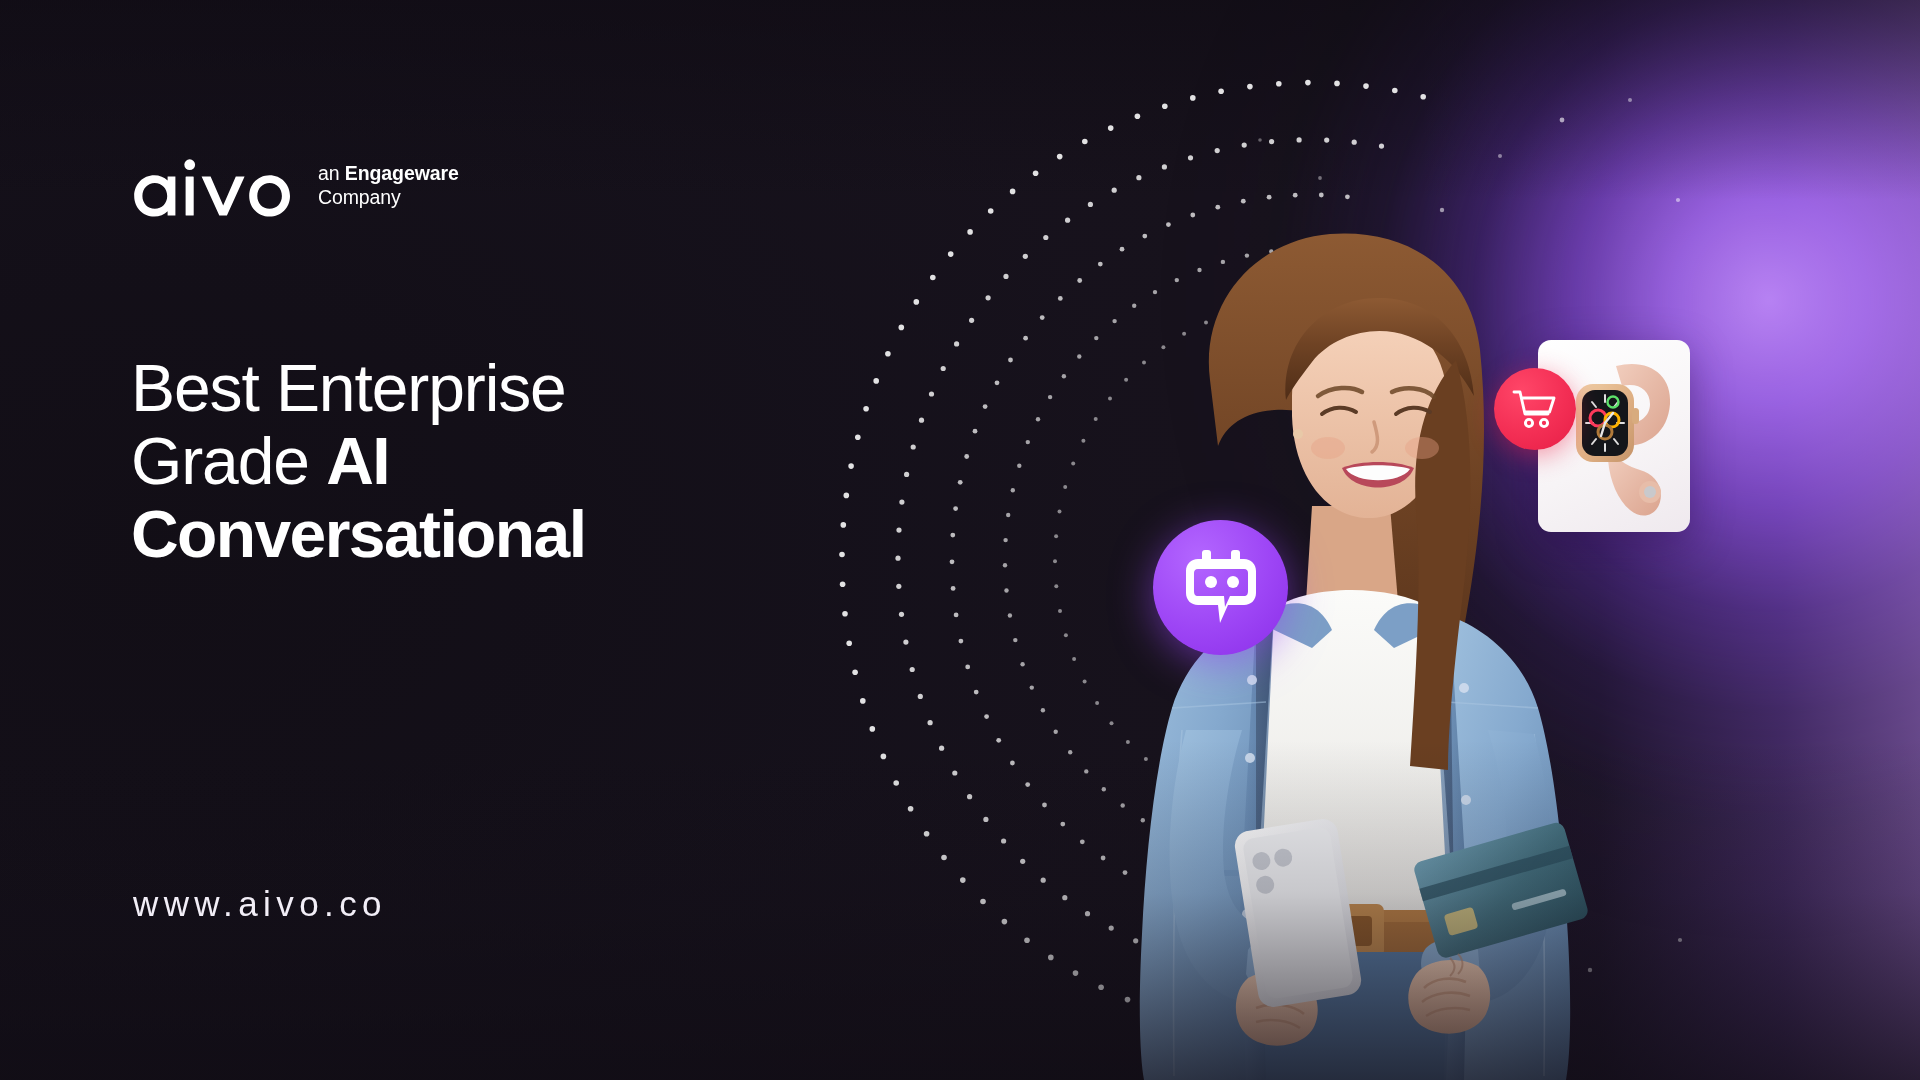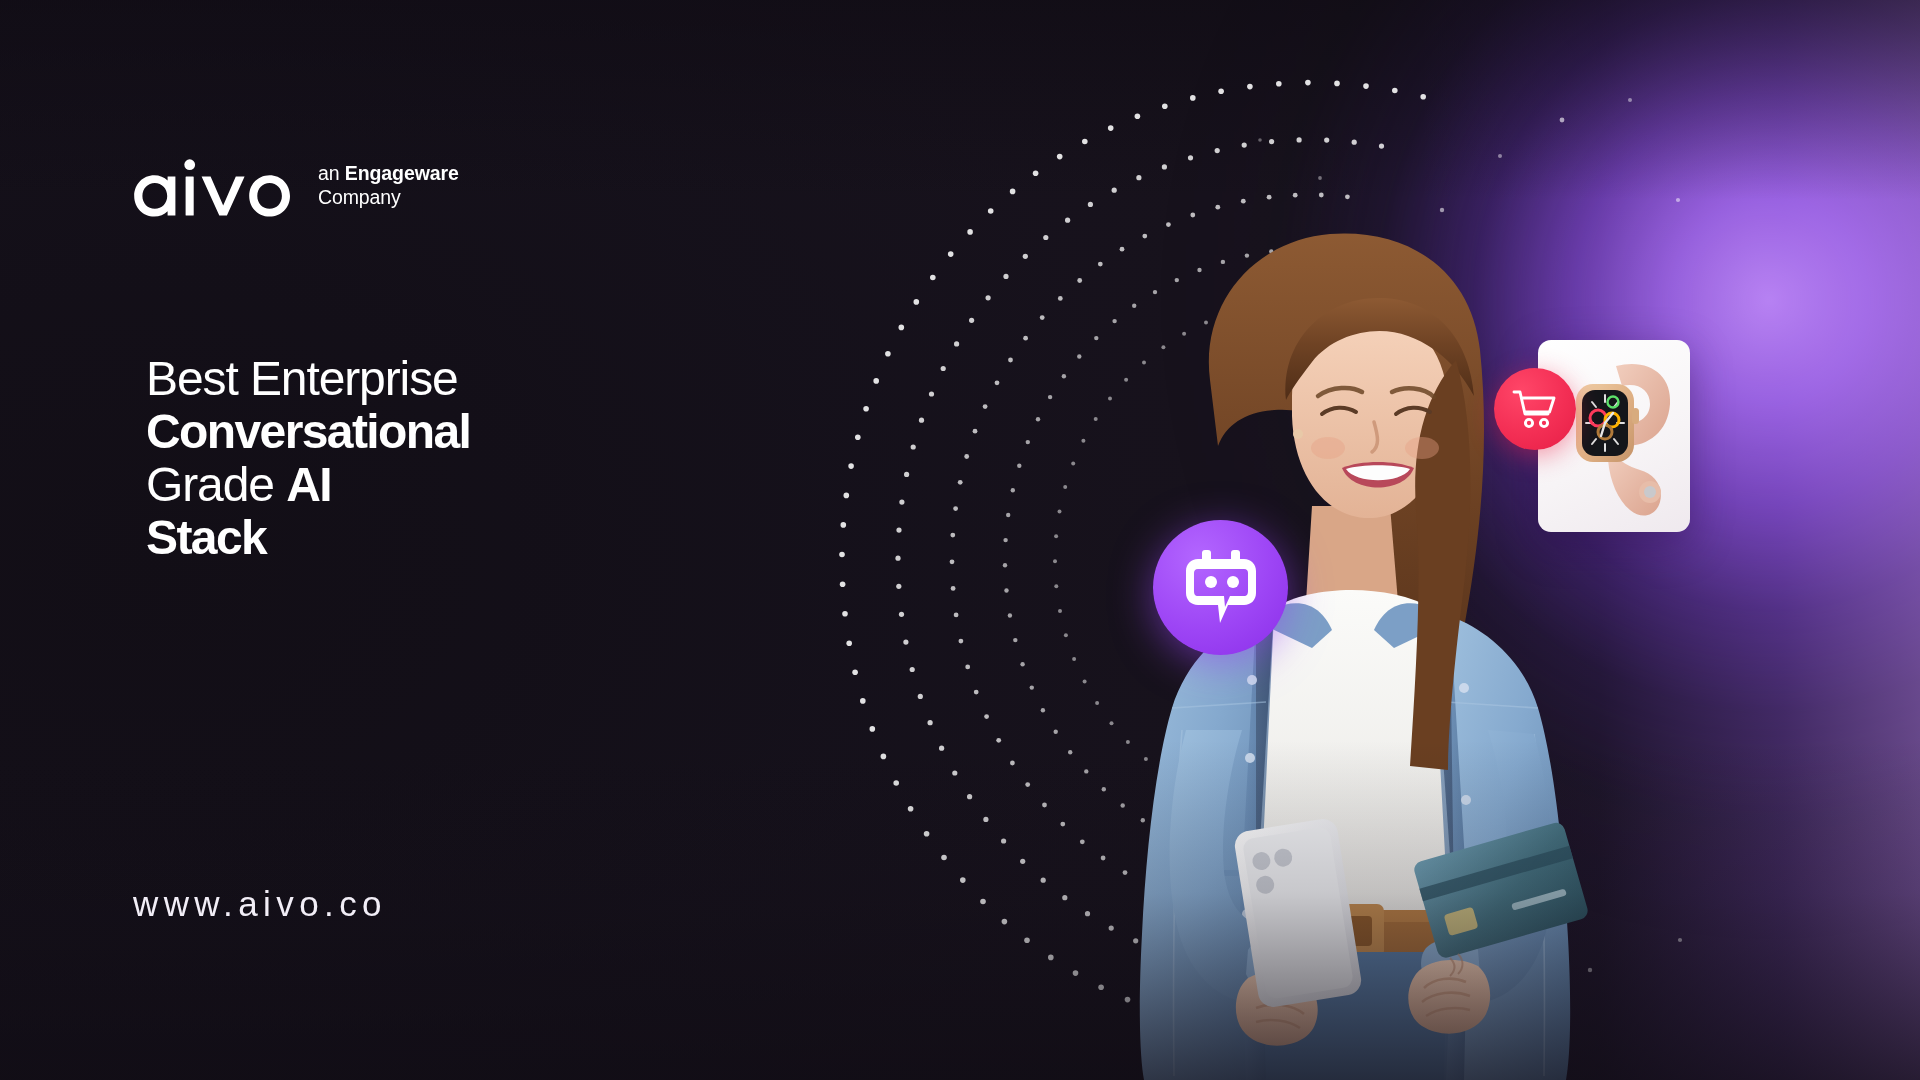--- a/index.html
+++ b/index.html
@@ -61,22 +61,22 @@
   .logo-mark svg{display:block;}
   .logo-tag{
     padding-top:4px;color:#fff;font-size:19.5px;line-height:1.23;
     letter-spacing:-0.1px;white-space:nowrap;
   }
   .logo-tag .thin{font-weight:400;}
   .logo-tag .bold{font-weight:700;}
 
   
   .headline{
-    position:absolute;left:146px;top:352px;width:760px;
-    color:#fff;font-size:48px;line-height:1.105;letter-spacing:-1.1px;
+    position:absolute;left:131px;top:352px;width:760px;
+    color:#fff;font-size:66px;line-height:1.105;letter-spacing:-1.1px;
   }
   .headline .lt{font-weight:300;}
   .headline .bd{font-weight:700;letter-spacing:-1.6px;}
 
   
   .site-url{
     position:absolute;left:133px;top:884px;
     color:#f2eef7;font-size:35px;font-weight:300;letter-spacing:5.4px;
   }
 
@@ -624,25 +624,22 @@
       <span class="thin">an </span><span class="bold">Engageware</span><br>
       <span class="thin">Company</span>
     </div>
   </div>
 
   <div class="headline">
     <div>
       <span class="lt">Best Enterprise</span>
     </div>
     <div>
-      <span class="bd">Conversational</span>
-    </div>
-    <div>
       <span class="lt">Grade </span><span class="bd">AI</span>
     </div>
     <div>
-      <span class="bd">Stack</span>
+      <span class="bd">Conversational</span>
     </div>
   </div>
 
   <div class="site-url">www.aivo.co</div>
 
 </div>
 
 </body></html>

